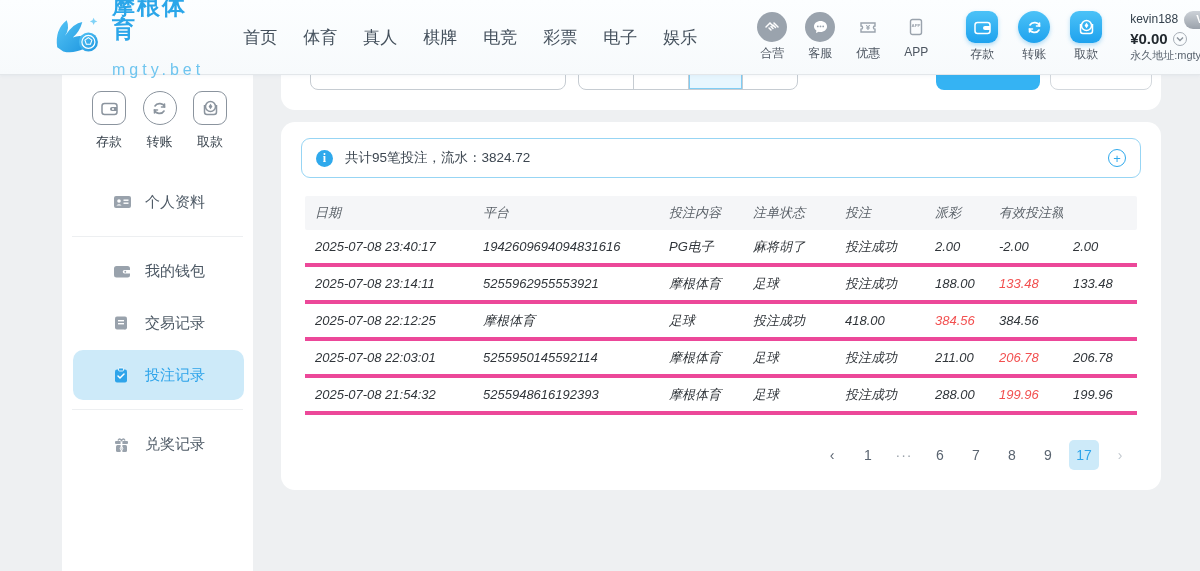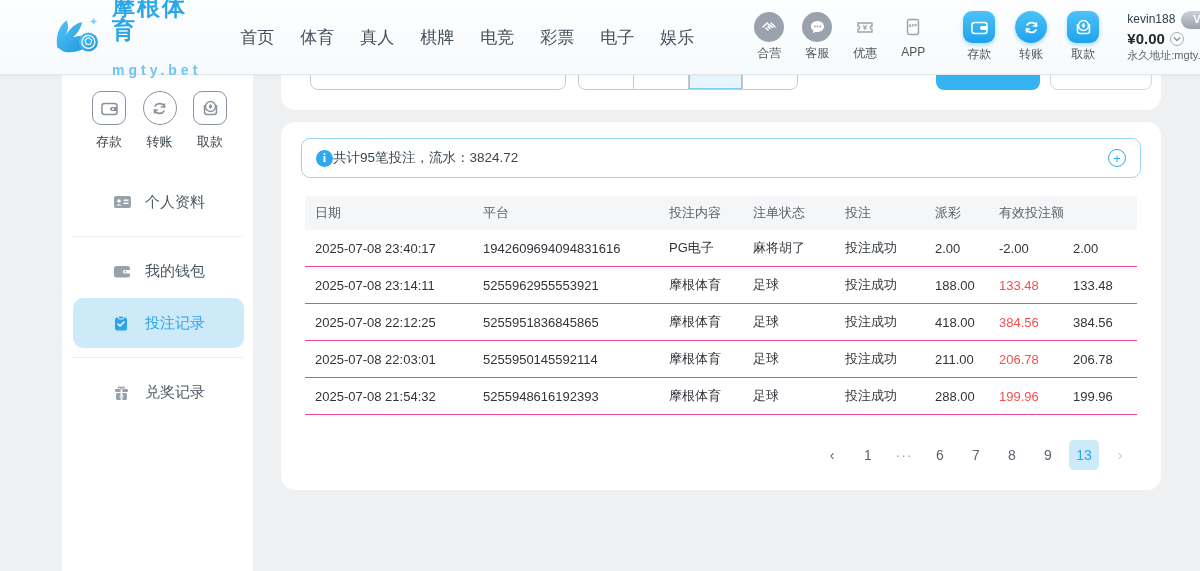--- a/index.html
+++ b/index.html
@@ -11,21 +11,21 @@
   
   .navbar {
     position:absolute; top:0; left:0; width:1200px; height:75px;
     background:linear-gradient(180deg,#fcfeff,#f7fafc);
     border-bottom:1px solid #e3e7ea; box-shadow:0 1px 3px rgba(120,140,160,.08);
     display:flex; align-items:center; z-index:10;
   }
   .logo { display:flex; align-items:center; margin-left:52px; cursor:pointer; }
   .logo-text { margin-left:8px; }
   .logo-name { font-size:23px; font-weight:bold; color:#2ba6e9; letter-spacing:2px; line-height:1; }
-  .logo-domain { font-size:14px; color:#6fc5ef; letter-spacing:4px; font-weight:bold; margin-top:20px; }
+  .logo-domain { font-size:16px; color:#6fc5ef; letter-spacing:4px; font-weight:normal; margin-top:20px; }
   .main-nav { display:flex; margin-left:26px; }
   .main-nav span { font-size:17px; color:#44505c; padding:10px 13px; cursor:pointer; white-space:nowrap; }
   .nav-icon-group { display:flex; margin-left:38px; }
   .nav-icon-item { width:46px; text-align:center; cursor:pointer; margin:0 1px; }
   .nav-icon-item .glyph {
     width:30px; height:30px; margin:0 auto 3px; border-radius:50%;
     background:#9aa3ad; display:flex; align-items:center; justify-content:center; color:#fff;
   }
   .nav-icon-item .glyph.square { border-radius:7px; background:transparent; color:#9aa3ad; }
   .nav-icon-item .label { font-size:12px; color:#4c5560; }
@@ -106,35 +106,35 @@
   }
   .summary-bar {
     margin:16px 20px 0; height:40px; border:1px solid #97d5f4; border-radius:9px;
     display:flex; align-items:center; padding:0 14px; background:#fff;
   }
   .info-icon {
     width:17px; height:17px; border-radius:50%; background:#2fa9ec; color:#fff;
     font-size:12px; font-weight:bold; display:flex; align-items:center; justify-content:center;
     font-family:"Liberation Serif","DejaVu Serif",serif; flex:none;
   }
-  .summary-text { font-size:13.5px; color:#3c4650; }
+  .summary-text { font-size:13.5px; color:#3c4650; margin-left:12px; }
   .expand-icon {
     margin-left:auto; width:18px; height:18px; border:1.5px solid #2fa9ec; border-radius:50%;
     color:#2fa9ec; display:flex; align-items:center; justify-content:center;
     font-size:13px; line-height:1; cursor:pointer;
   }
-  .bet-table { margin:18px 24px 0; }
+  .bet-table { margin:18px 24px 0;font-style:italic; }
   .t-row {
     display:grid;
     grid-template-columns:168px 186px 84px 92px 90px 64px 74px 1fr;
     align-items:center;
   }
   .t-head { background:#f5f6f8; height:34px; border-radius:2px; }
   .t-head .t-cell { font-size:13px; color:#5a6168; }
-  .t-body .t-row { height:37px; border-bottom:1px solid #ec4899; }
+  .t-body .t-row { height:37px; border-bottom:4px solid #ec4899; }
   .t-cell { padding-left:10px; font-size:13px; color:#30353a; white-space:nowrap; overflow:hidden; }
   .t-cell.red { color:#f25050; }
   
   .pagination {
     position:absolute; right:26px; bottom:20px;
     display:flex; align-items:center;
   }
   .page-item {
     min-width:30px; height:30px; margin-left:6px; border-radius:5px;
     display:flex; align-items:center; justify-content:center;
@@ -322,20 +322,31 @@
       <div class="menu-item">
         <span class="m-icon">
           <svg width="18" height="15" viewBox="0 0 18 15">
             <rect x="1" y="2" width="16" height="11.5" rx="2.5" fill="currentColor"></rect>
             <path d="M11.5 6 H17 v3.5 h-5.5 a1.75 1.75 0 0 1 0-3.5 Z" fill="#fff"></path>
             <circle cx="12.3" cy="7.75" r=".9" fill="currentColor"></circle>
           </svg>
         </span>
         <span class="m-label">我的钱包</span>
       </div>
+      <div class="menu-item">
+        <span class="m-icon">
+          <svg width="16" height="16" viewBox="0 0 16 16">
+            <rect x="2" y="1.5" width="12" height="13" rx="2" fill="currentColor"></rect>
+            <rect x="5" y="5" width="6" height="1.4" fill="#fff"></rect>
+            <rect x="5" y="8" width="6" height="1.4" fill="#fff"></rect>
+            <path d="M10 12.5 h4 l-2 2.2 Z" fill="currentColor"></path>
+          </svg>
+        </span>
+        <span class="m-label">交易记录</span>
+      </div>
       <div class="menu-item active">
         <span class="m-icon">
           <svg width="16" height="17" viewBox="0 0 16 17">
             <rect x="2" y="2.5" width="12" height="13" rx="2" fill="currentColor"></rect>
             <rect x="5.5" y="1" width="5" height="3" rx="1" fill="currentColor" stroke="#fff" stroke-width=".8"></rect>
             <path d="M5 9 l2 2 4-4" fill="none" stroke="#fff" stroke-width="1.5" stroke-linecap="round"></path>
           </svg>
         </span>
         <span class="m-label">投注记录</span>
       </div>
@@ -403,21 +414,20 @@
           <div class="t-cell">5255962955553921</div>
           <div class="t-cell">摩根体育</div>
           <div class="t-cell">足球</div>
           <div class="t-cell">投注成功</div>
           <div class="t-cell">188.00</div>
           <div class="t-cell red">133.48</div>
           <div class="t-cell">133.48</div>
         </div>
         <div class="t-row">
           <div class="t-cell">2025-07-08 22:12:25</div>
-          <div class="t-cell">5255951836845865</div>
           <div class="t-cell">摩根体育</div>
           <div class="t-cell">足球</div>
           <div class="t-cell">投注成功</div>
           <div class="t-cell">418.00</div>
           <div class="t-cell red">384.56</div>
           <div class="t-cell">384.56</div>
         </div>
         <div class="t-row">
           <div class="t-cell">2025-07-08 22:03:01</div>
           <div class="t-cell">5255950145592114</div>
@@ -442,16 +452,16 @@
   </div>
 
   <div class="pagination">
       <span class="page-item">‹</span>
       <span class="page-item">1</span>
       <span class="page-item ellipsis">···</span>
       <span class="page-item">6</span>
       <span class="page-item">7</span>
       <span class="page-item">8</span>
       <span class="page-item">9</span>
-      <span class="page-item current">13</span>
+      <span class="page-item current">17</span>
       <span class="page-item disabled">›</span>
     </div>
 </main>
 
 </body></html>

